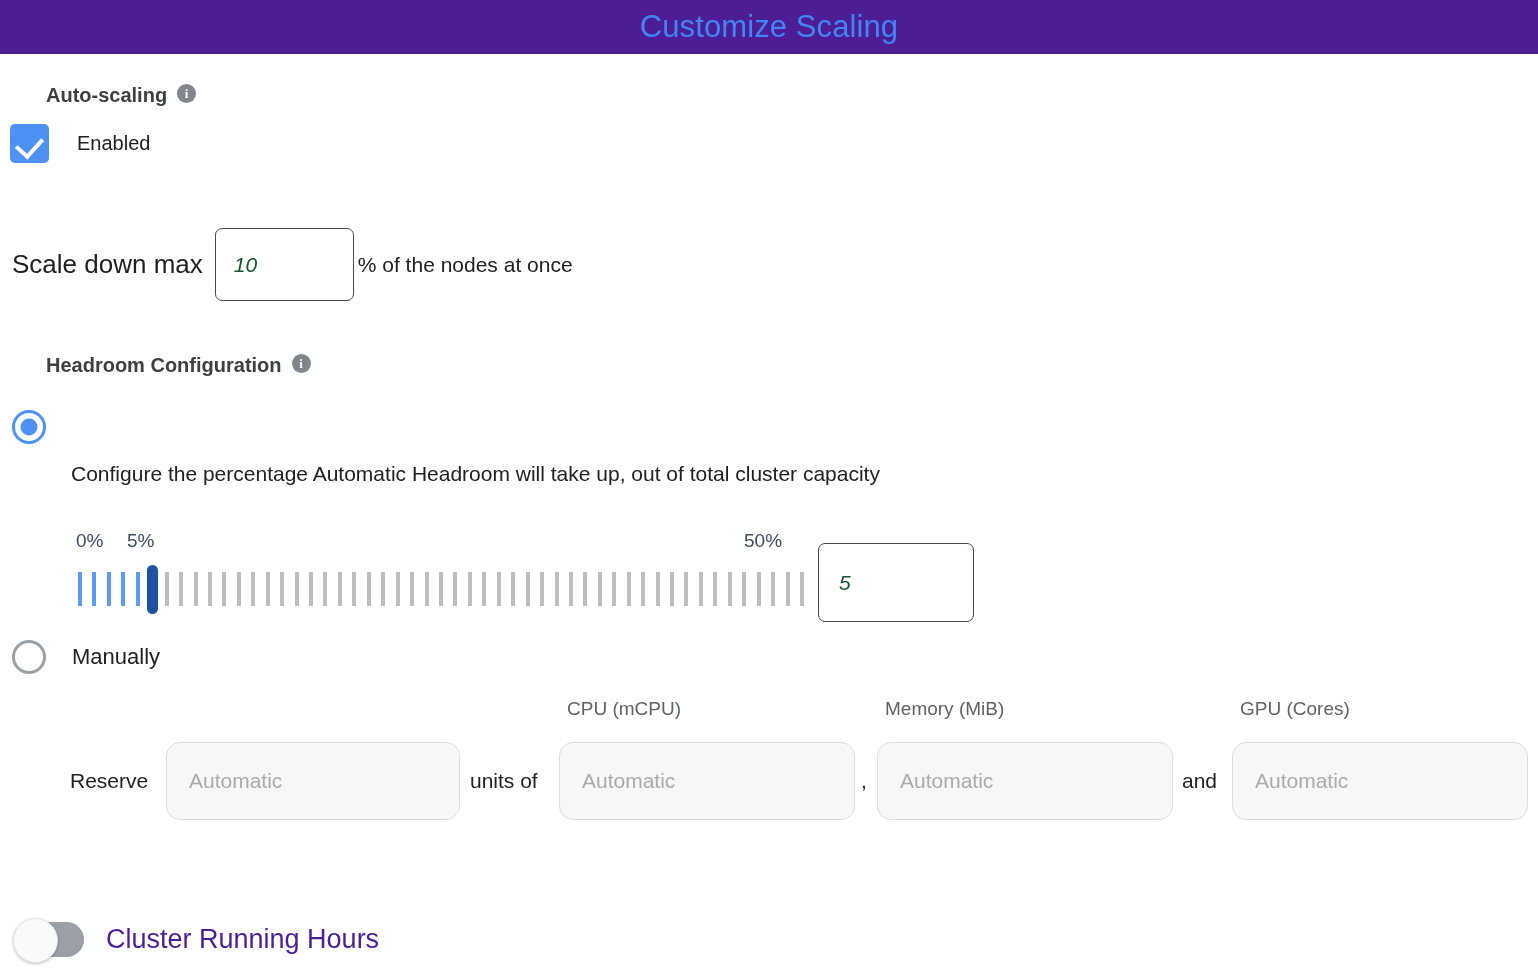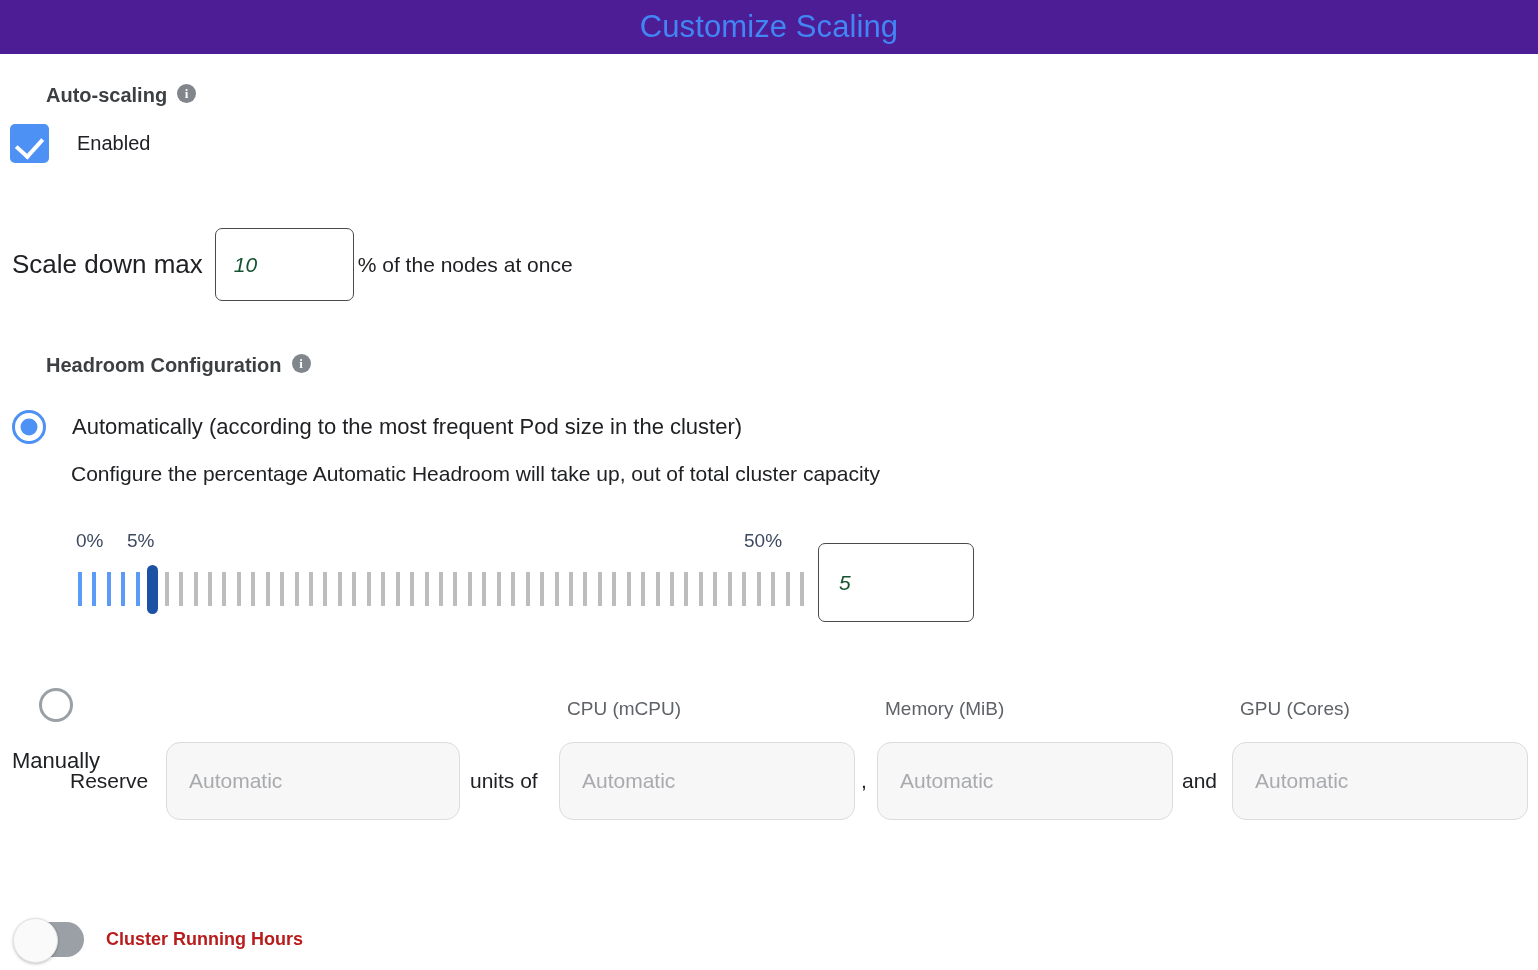--- a/index.html
+++ b/index.html
@@ -241,25 +241,24 @@
     top: 13px;
     width: 156px;
     height: 79px;
     padding: 0 0 0 20px;
   }
 
   
   .radio-row-manual {
     position: absolute;
     left: 12px;
-    top: 688px;
+    top: 640px;
     display: flex;
     align-items: center;
     gap: 26px;
-    flex-direction: column;
   }
 
   
   .col-headers {
     position: absolute;
     top: 698px;
     left: 4px;
     width: 100%;
     height: 28px;
   }
@@ -334,23 +333,22 @@
     left: -3px;
     top: -4px;
     width: 43px;
     height: 43px;
     border-radius: 50%;
     background: #fafafa;
     border: 1px solid #e4e4e4;
     box-shadow: 0 1px 3px rgba(0,0,0,0.25);
   }
   .toggle-label {
-    font-size: 18px;
-    color: #b91c1c;
-    font-weight: bold;
+    font-size: 27px;
+    color: #4c1d95;
   }
 </style>
 </head>
 <body>
 
 <div class="page-header">
   <div class="title">Customize Scaling</div>
 </div>
 
 <div class="body-wrap">
@@ -371,21 +369,20 @@
     <span class="scaledown-suffix">% of the nodes at once</span>
   </div>
 
   <div class="section-heading headroom-head">
     <span>Headroom Configuration</span>
     <span class="info-icon">i</span>
   </div>
 
   <div class="radio-row-auto">
     <div class="radio checked"></div>
-    <span class="radio-label">Automatically (according to the most frequent Pod size in the cluster)</span>
   </div>
 
   <div class="headroom-desc">Configure the percentage Automatic Headroom will take up, out of total cluster capacity</div>
 
   <div class="slider-area">
     <div class="slider-ticklabels">
       <span class="tick-label tl-min">0%</span>
       <span class="tick-label tl-cur">5%</span>
       <span class="tick-label tl-max">50%</span>
     </div>

